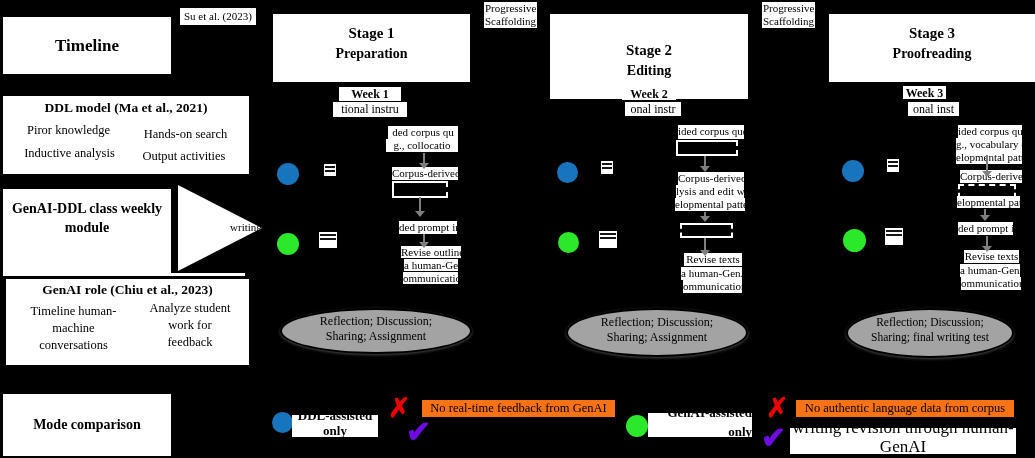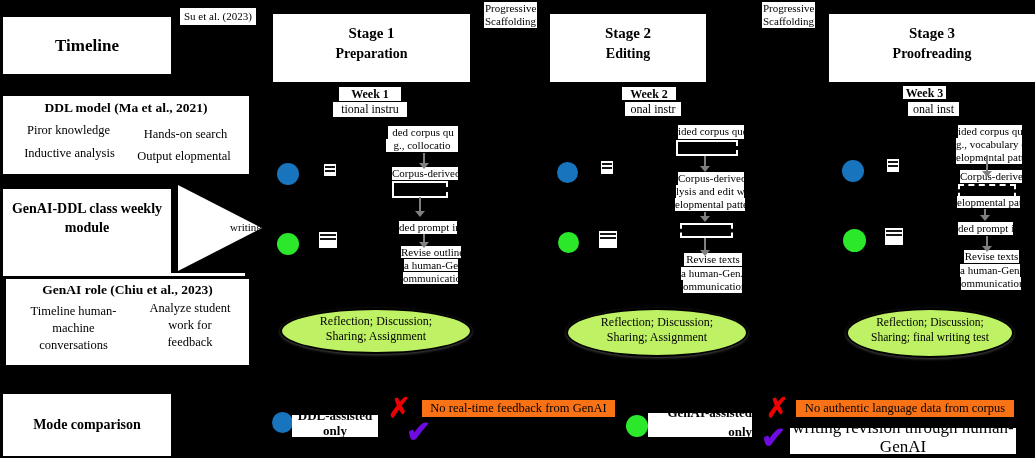--- a/index.html
+++ b/index.html
@@ -11,21 +11,21 @@
   .bordered{border:1.5px solid #000;}
   .center{text-align:center;}
   .bold{font-weight:bold;}
   .flexc{display:flex;align-items:center;justify-content:center;}
   .strip{position:absolute;background:#fff;color:#000;font-size:11px;line-height:13px;
          text-align:center;white-space:nowrap;overflow:hidden;}
   .wk{font-weight:bold;font-size:12px;line-height:14px;}
   .instr{font-size:12px;line-height:14px;}
   .dot{position:absolute;border-radius:50%;}
   .ebox{position:absolute;background:transparent;border:2px solid #fff;}
-  .ellipse{position:absolute;background:#bef264;border:2px solid #000;border-radius:50%;
+  .ellipse{position:absolute;background:#a3a3a3;border:2px solid #000;border-radius:50%;
            text-align:center;font-size:12px;line-height:15px;box-shadow:0 1px 3px rgba(80,80,80,.9);}
   .arrow{position:absolute;width:10px;display:flex;flex-direction:column;align-items:center;z-index:5;}
   .arrow .stem{width:2px;flex:1;background:#7f7f7f;}
   .arrow .head{width:0;height:0;border-left:5px solid transparent;border-right:5px solid transparent;
                border-top:6px solid #7f7f7f;}
   .stagehdr{position:absolute;background:#fff;text-align:center;font-weight:bold;}
   .stagehdr .t1{font-size:15px;line-height:21px;}
   .stagehdr .t2{font-size:14px;line-height:19px;}
   .scaffold{position:absolute;font-size:11px;line-height:13px;}
   .scaffold div{display:inline-block;background:#fff;padding:0 1px;}
@@ -46,21 +46,21 @@
     <span>Timeline</span>
   </div>
 
   <div class="box" style="left:180px;top:8px;padding:1px 4px;font-size:11px;line-height:15px;">Su et al. (2023)</div>
 
   <div class="box bordered" style="left:2px;top:95px;width:246px;height:78px;">
     <div class="center bold" style="margin-top:4px;font-size:13.5px;">DDL model (Ma et al., 2021)</div>
     <div style="position:absolute;left:8px;top:27px;width:115px;font-size:12.5px;text-align:center;">Piror knowledge</div>
     <div style="position:absolute;left:125px;top:31px;width:115px;font-size:12.5px;text-align:center;">Hands-on search</div>
     <div style="position:absolute;left:4px;top:50px;width:125px;font-size:12.5px;text-align:center;">Inductive analysis</div>
-    <div style="position:absolute;left:120px;top:53px;width:122px;font-size:12.5px;text-align:center;">Output elopmental</div>
+    <div style="position:absolute;left:120px;top:53px;width:122px;font-size:12.5px;text-align:center;">Output activities</div>
   </div>
 
   <div class="box bordered" style="left:2px;top:188px;width:168px;height:87px;">
     <div class="center bold" style="margin:10px 4px 0 4px;font-size:14px;line-height:19px;">GenAI-DDL class weekly module</div>
   </div>
 
   <div style="position:absolute;left:178px;top:185px;width:0;height:0;
               border-top:43px solid transparent;border-bottom:43px solid transparent;border-left:84px solid #fff;"></div>
   <div style="position:absolute;left:180px;top:206px;width:62px;text-align:center;font-size:11px;line-height:14px;z-index:2;margin-left:44px;">
     <div>A pre-</div>
@@ -134,21 +134,21 @@
   <div class="dot" style="left:277px;top:163px;width:22px;height:22px;background:#1874bc;"></div>
   <div class="frag" style="left:324px;top:164px;width:12px;height:12px;"></div>
   <div class="dot" style="left:277px;top:233px;width:22px;height:22px;background:#2be82b;"></div>
   <div class="frag" style="left:319px;top:232px;width:18px;height:16px;"></div>
 
   <div class="ellipse" style="left:280px;top:308px;width:188px;height:38px;padding-top:4px;">
     <div>Reflection;  Discussion;</div>
     <div>Sharing; Assignment</div>
   </div>
 
-  <div class="stagehdr" style="left:550px;top:14px;width:156px;height:59px;padding-top:9px;">
+  <div class="stagehdr" style="left:550px;top:14px;width:198px;height:59px;padding-top:26px;">
     <div class="t1">Stage 2</div>
     <div class="t2">Editing</div>
   </div>
 
   <div class="strip wk" style="left:622px;top:87px;width:54px;height:13px;">Week 2</div>
   <div class="strip instr" style="left:625px;top:102px;width:56px;height:14px;">onal instr</div>
 
   <div class="strip" style="left:678px;top:125px;width:66px;height:14px;">ided corpus que</div>
   <div class="ebox" style="left:676px;top:140px;width:58px;height:12px;border-right-style:dashed;"></div>
 

